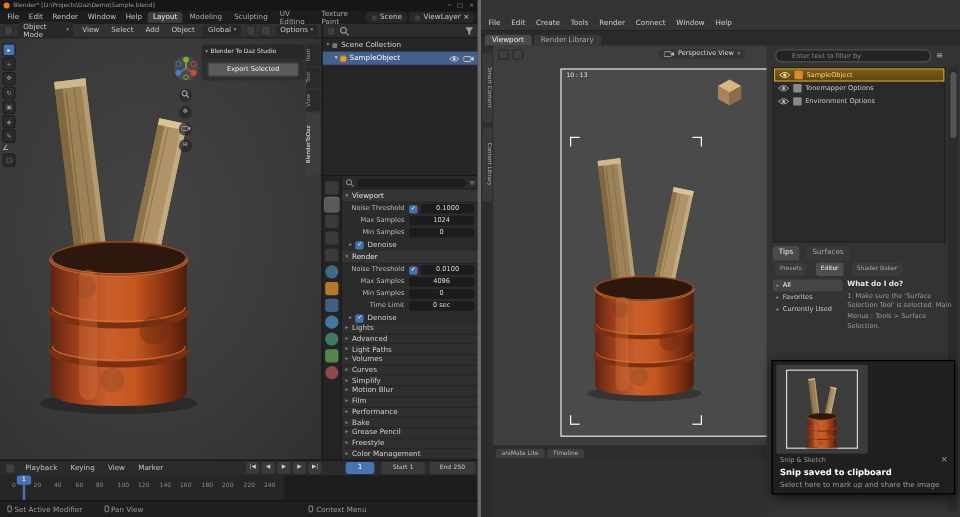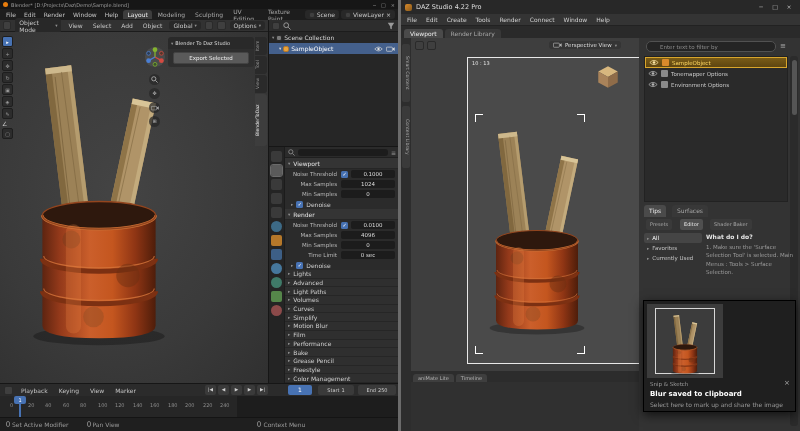--- a/index.html
+++ b/index.html
@@ -484,29 +484,20 @@
       <span><span class="mouseic"></span><span>Set Active Modifier</span></span>
       <span><span class="mouseic"></span><span>Pan View</span></span>
       <span style="margin-left:120px"><span class="mouseic"></span><span>Context Menu</span></span>
     </div>
   </div>
 
   <div class="abs" style="left:398px;top:0;width:3px;height:431px;background:#6b6b6b"></div>
 
   <div id="daz" class="abs">
 
-    <div class="abs d-titlebar">
-      <span style="width:7px;height:7px;background:linear-gradient(135deg,#d98a2b,#8a5a1a);border-radius:2px;display:inline-block"></span>
-      <span>DAZ Studio 4.22 Pro</span>
-      <span style="margin-left:auto;display:flex">
-        <span class="winbtn">─</span>
-        <span class="winbtn">□</span>
-        <span class="winbtn">×</span>
-      </span>
-    </div>
 
     <div class="abs d-menubar">
       <span>File</span>
       <span>Edit</span>
       <span>Create</span>
       <span>Tools</span>
       <span>Render</span>
       <span>Connect</span>
       <span>Window</span>
       <span>Help</span>
@@ -620,18 +611,18 @@
 
       <div class="notif">
         <div class="notif-thumb">
           <div class="notif-frame"></div>
           <svg class="abs" style="left:20px;top:10px;width:36px;height:62px" viewBox="0 0 200 420">
               <use href="#barrelScene"></use>
             </svg>
         </div>
         <span class="abs f55 dim" style="left:6px;top:80px">Snip &amp; Sketch</span>
         <span class="abs" style="left:140px;top:78px;color:#a8a8a8;font-size:7px">×</span>
-        <span class="abs f7" style="left:6px;top:89px;color:#fff;font-weight:bold">Blur saved to clipboard</span>
+        <span class="abs f7" style="left:6px;top:89px;color:#fff;font-weight:bold">Snip saved to clipboard</span>
         <span class="abs f6 dim" style="left:6px;top:100px;white-space:nowrap">Select here to mark up and share the image</span>
       </div>
     </div>
   </div>
 </div>
 
 </body></html>

